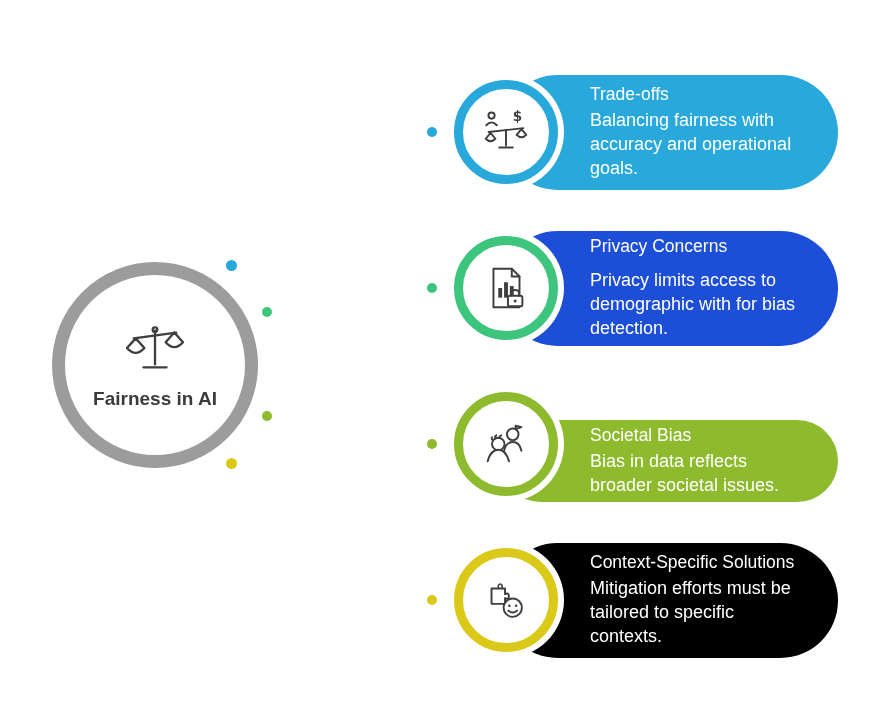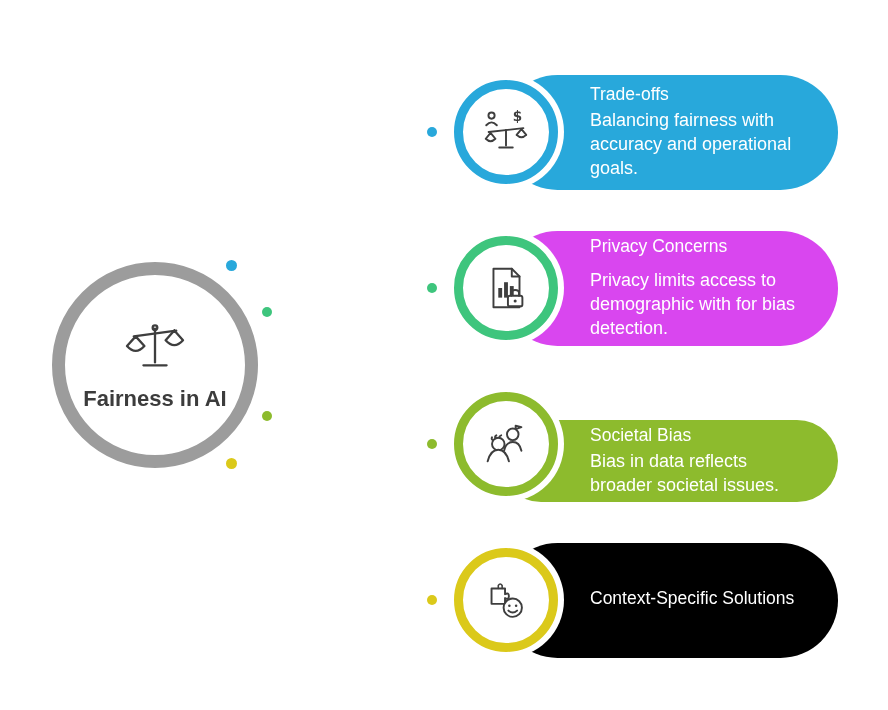--- a/index.html
+++ b/index.html
@@ -8,21 +8,21 @@
     position: relative; width: 888px; height: 710px; background: #ffffff;
     font-family: "Liberation Sans", "DejaVu Sans", sans-serif; overflow: hidden;
   }
 
   
   .hub {
     position: absolute; left: 52px; top: 262px; width: 206px; height: 206px;
     border: 13px solid #9c9c9c; border-radius: 50%; background: #fff;
     display: flex; flex-direction: column; align-items: center; justify-content: center;
   }
-  .hub-label { font-size: 22px; font-weight: bold; color: #3c3c3c; margin-top: 7px; }
+  .hub-label { font-size: 19px; font-weight: bold; color: #3c3c3c; margin-top: 7px; }
 
   .decor-dot { position: absolute; border-radius: 50%; }
   .dd0 { left: 226px; top: 260px; width: 11px; height: 11px; }
   .dd1 { left: 262px; top: 307px; width: 10px; height: 10px; }
   .dd2 { left: 262px; top: 411px; width: 10px; height: 10px; }
   .dd3 { left: 226px; top: 458px; width: 11px; height: 11px; }
 
   
   .row { position: absolute; left: 427px; width: 411px; height: 115px; }
   .r0 { top: 75px; } .r1 { top: 231px; } .r2 { top: 387px; } .r3 { top: 543px; }
@@ -87,21 +87,21 @@
           <path d="M21 44 H35"></path>
           <path d="M12 29 L7 35 M12 29 L17 35 M7 35 Q12 40 17 35"></path>
           <path d="M44 25 L39 31 M44 25 L49 31 M39 31 Q44 36 49 31"></path>
         </svg>
       </span>
     </div>
   </div>
 
   <div class="row r1">
     <span class="row-dot" style="background-color: rgb(62, 197, 125);"></span>
-    <div class="pill" style="background-color: #d946ef; gap: 8px;">
+    <div class="pill" style="background-color: #1d4ed8; gap: 8px;">
       <p class="pill-title">Privacy Concerns</p>
       <p class="pill-desc">Privacy limits access to demographic with for bias detection.</p>
     </div>
     <div class="icon-circle" style="border-color: rgb(62, 197, 125);">
       <span>
         <svg width="54" height="54" viewBox="0 0 56 56" fill="none" stroke="#3e3e3e" stroke-width="2" stroke-linecap="round" stroke-linejoin="round">
           <path d="M15 8 H34 L42 16 V48 H15 Z"></path>
           <path d="M34 8 V16 H42"></path>
           <rect x="20" y="28" width="4" height="10" fill="#3e3e3e" stroke="none"></rect>
           <rect x="26" y="22" width="4" height="16" fill="#3e3e3e" stroke="none"></rect>
@@ -131,20 +131,21 @@
           <path d="M9 46 Q12 34 20 34 Q28 34 31 46" fill="#ffffff"></path>
         </svg>
       </span>
     </div>
   </div>
 
   <div class="row r3">
     <span class="row-dot" style="background-color: rgb(219, 201, 26);"></span>
     <div class="pill" style="background-color: #000000;">
       <p class="pill-title">Context-Specific Solutions</p>
+      <p class="pill-desc">Mitigation efforts must be tailored to specific contexts.</p>
     </div>
     <div class="icon-circle" style="border-color: rgb(219, 201, 26);">
       <span>
         <svg width="54" height="54" viewBox="0 0 56 56" fill="none" stroke="#3e3e3e" stroke-width="2" stroke-linecap="round" stroke-linejoin="round">
           <path d="M13 16 H27 V22 q4 -2 4 2 q0 4 -4 2 V32 H13 Z"></path>
           <path d="M20 16 V13 q2 -3 4 0 V16" stroke-width="1.6"></path>
           <circle cx="35" cy="36" r="9.5" fill="#ffffff"></circle>
           <circle cx="31.5" cy="34" r="1.3" fill="#3e3e3e" stroke="none"></circle>
           <circle cx="38.5" cy="34" r="1.3" fill="#3e3e3e" stroke="none"></circle>
           <path d="M30.5 39 Q35 43 39.5 39"></path>

